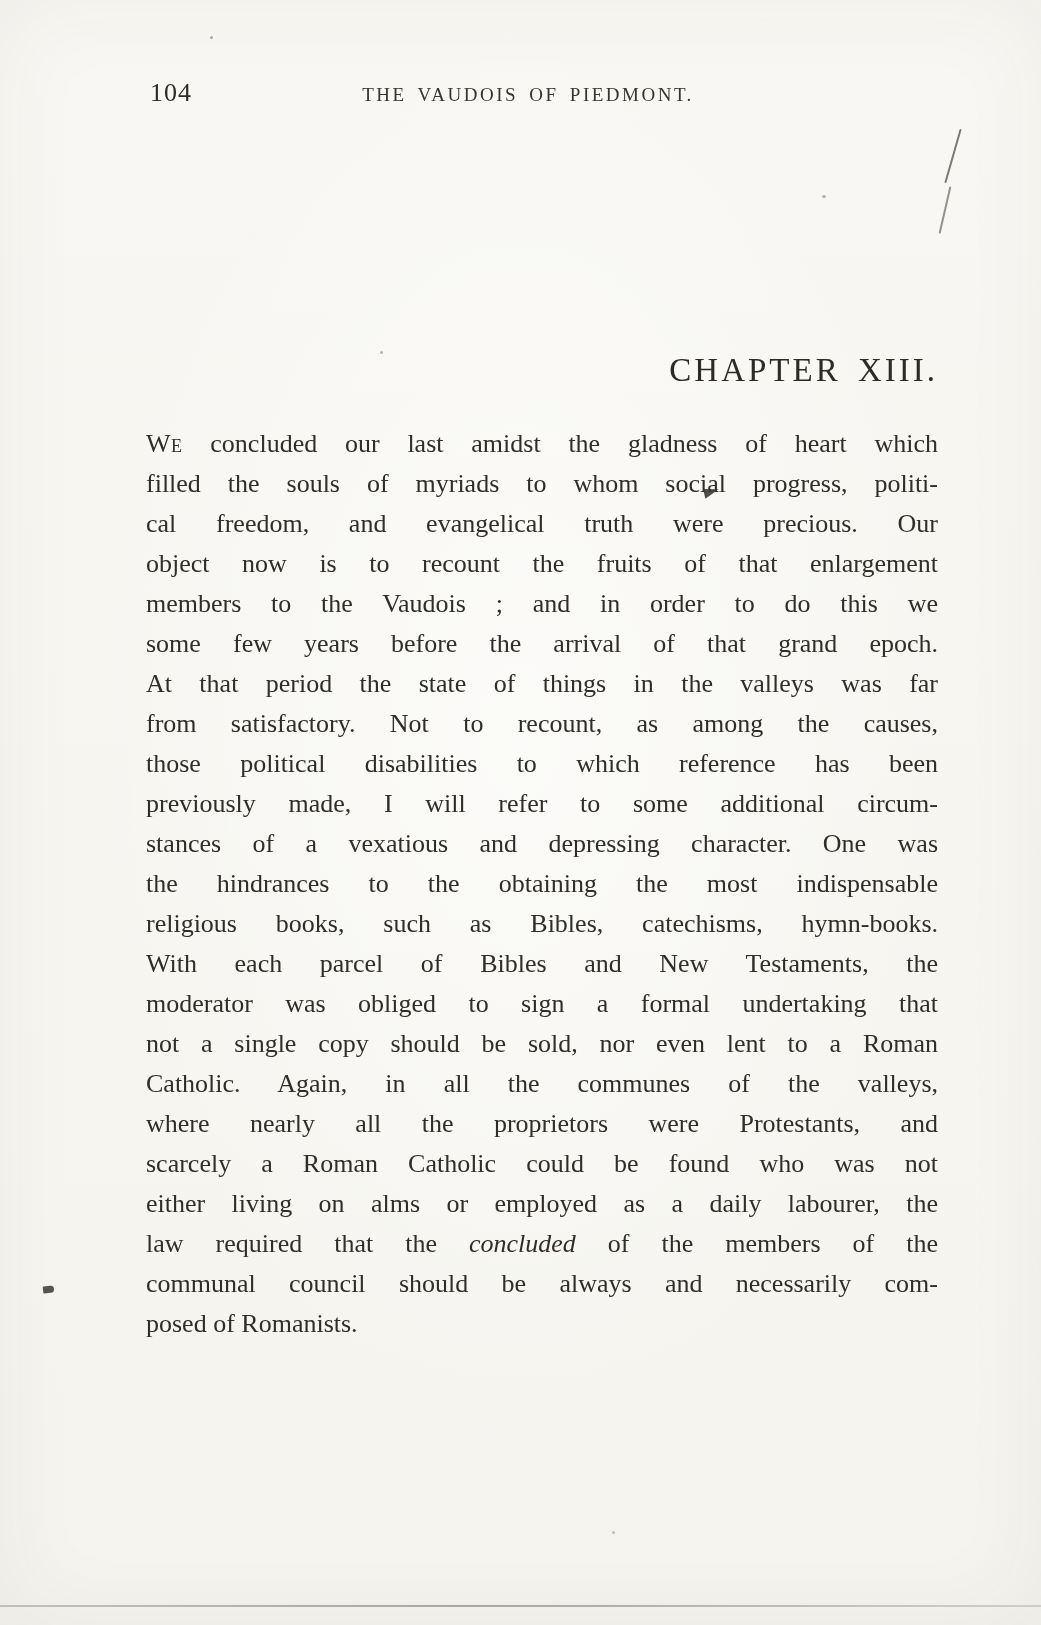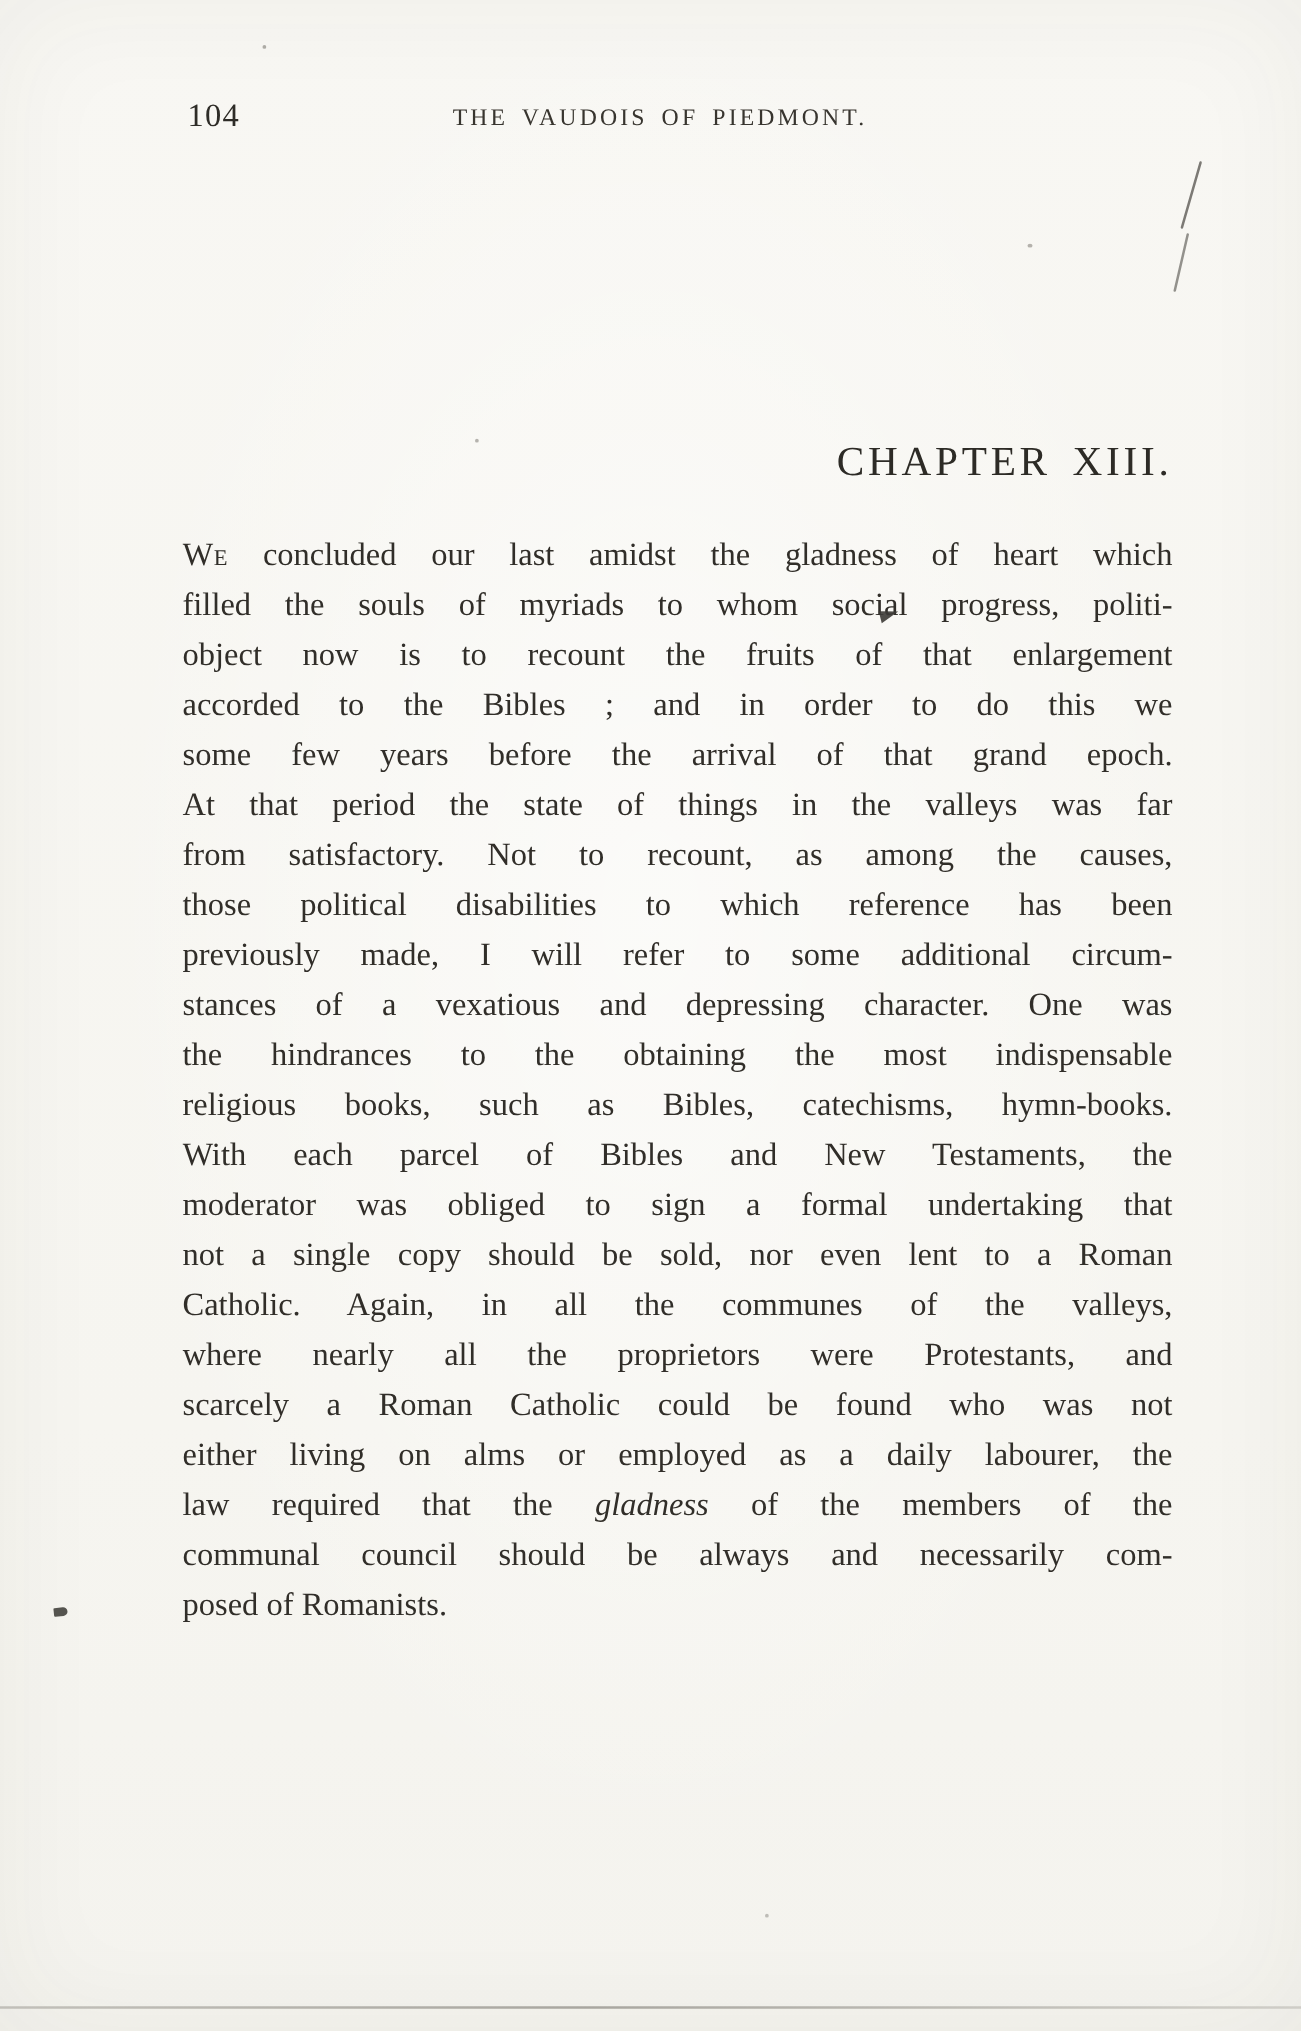--- a/index.html
+++ b/index.html
@@ -146,38 +146,39 @@
 
   <span class="page-number">104</span>
 
   <div class="running-header">THE VAUDOIS OF PIEDMONT.</div>
 
   <h1 class="chapter-heading">CHAPTER XIII.</h1>
 
   <div class="body-text">
       <div class="body-line"><span class="smallcaps">We</span> concluded our last amidst the gladness of heart which</div>
       <div class="body-line">filled the souls of myriads to whom social progress, politi-</div>
+      <div class="body-line">cal freedom, and evangelical truth were precious. Our</div>
       <div class="body-line">object now is to recount the fruits of that enlargement</div>
-      <div class="body-line">accorded to the Bibles ; and in order to do this we</div>
+      <div class="body-line">members to the Vaudois ; and in order to do this we</div>
       <div class="body-line">some few years before the arrival of that grand epoch.</div>
       <div class="body-line">At that period the state of things in the valleys was far</div>
       <div class="body-line">from satisfactory. Not to recount, as among the causes,</div>
       <div class="body-line">those political disabilities to which reference has been</div>
       <div class="body-line">previously made, I will refer to some additional circum-</div>
       <div class="body-line">stances of a vexatious and depressing character. One was</div>
       <div class="body-line">the hindrances to the obtaining the most indispensable</div>
       <div class="body-line">religious books, such as Bibles, catechisms, hymn-books.</div>
       <div class="body-line">With each parcel of Bibles and New Testaments, the</div>
       <div class="body-line">moderator was obliged to sign a formal undertaking that</div>
       <div class="body-line">not a single copy should be sold, nor even lent to a Roman</div>
       <div class="body-line">Catholic. Again, in all the communes of the valleys,</div>
       <div class="body-line">where nearly all the proprietors were Protestants, and</div>
       <div class="body-line">scarcely a Roman Catholic could be found who was not</div>
       <div class="body-line">either living on alms or employed as a daily labourer, the</div>
-      <div class="body-line">law required that the <i>gladness</i> of the members of the</div>
+      <div class="body-line">law required that the <i>concluded</i> of the members of the</div>
       <div class="body-line">communal council should be always and necessarily com-</div>
       <div class="body-line final">posed of Romanists.</div>
     </div>
 
   <div class="slash slash-1"></div>
   <div class="slash slash-2"></div>
   <div class="speck speck-1"></div>
   <div class="speck speck-2"></div>
   <div class="speck speck-3"></div>
   <div class="speck speck-4"></div>

